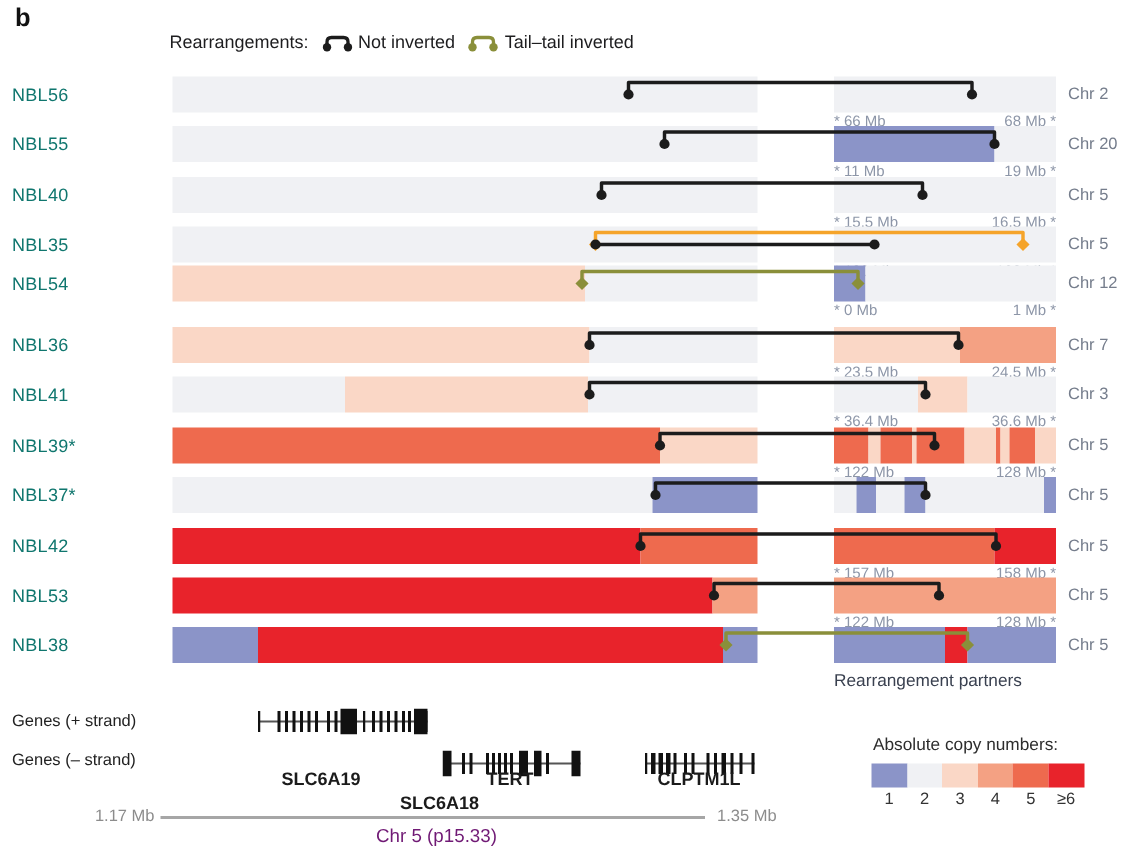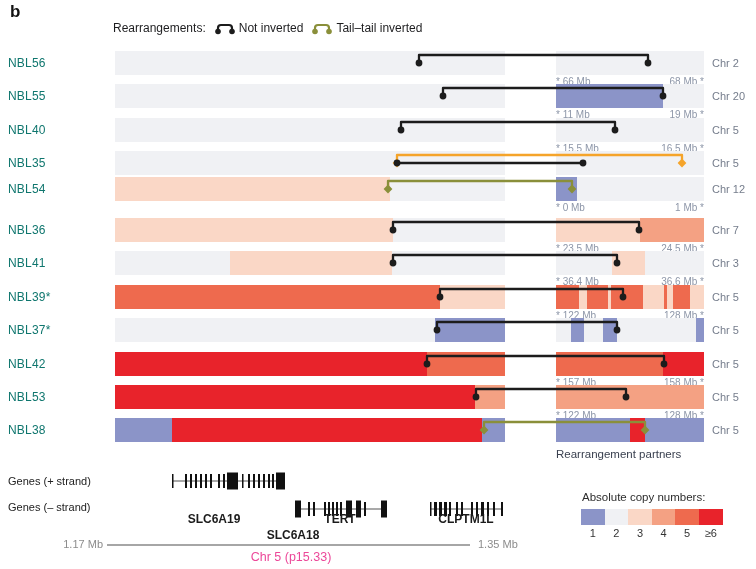--- a/index.html
+++ b/index.html
@@ -18,21 +18,21 @@
   .chr{position:absolute;left:712px;top:0;height:24px;line-height:24px;
        font-size:11px;color:#757d8c;white-space:nowrap;}
   .mbrow{position:absolute;left:556px;top:24px;width:148px;display:flex;
          justify-content:space-between;font-size:10px;color:#8d96a8;line-height:13px;}
   .bracket-svg{position:absolute;left:0;top:-4px;width:756px;height:28px;pointer-events:none;}
   .gene-label{position:absolute;transform:translateX(-50%);font-size:12px;
               font-weight:bold;color:#1b1b1b;white-space:nowrap;}
   .strand-label{position:absolute;left:8px;font-size:11px;color:#222;}
   #axis-line{height:2px;background:#a6a6a6;}
   .axis-text{font-size:11px;color:#8c8c8c;white-space:nowrap;}
-  #chrom-label{transform:translateX(-50%);font-size:12.5px;color:#ec4899;white-space:nowrap;}
+  #chrom-label{transform:translateX(-50%);font-size:12.5px;color:#701a75;white-space:nowrap;}
   #partners-label{left:556px;top:448px;font-size:11.5px;color:#3a4150;}
   #cn-legend-title{left:582px;top:491px;font-size:11.5px;color:#2d2d2d;}
   #cn-swatches{left:581px;top:509px;display:flex;}
   .swatch{width:23.6px;height:16px;}
   #cn-numbers{left:581px;top:527px;display:flex;font-size:11px;color:#333;}
   .cn-num{width:23.6px;text-align:center;}
 </style>
 </head>
 <body>
 

